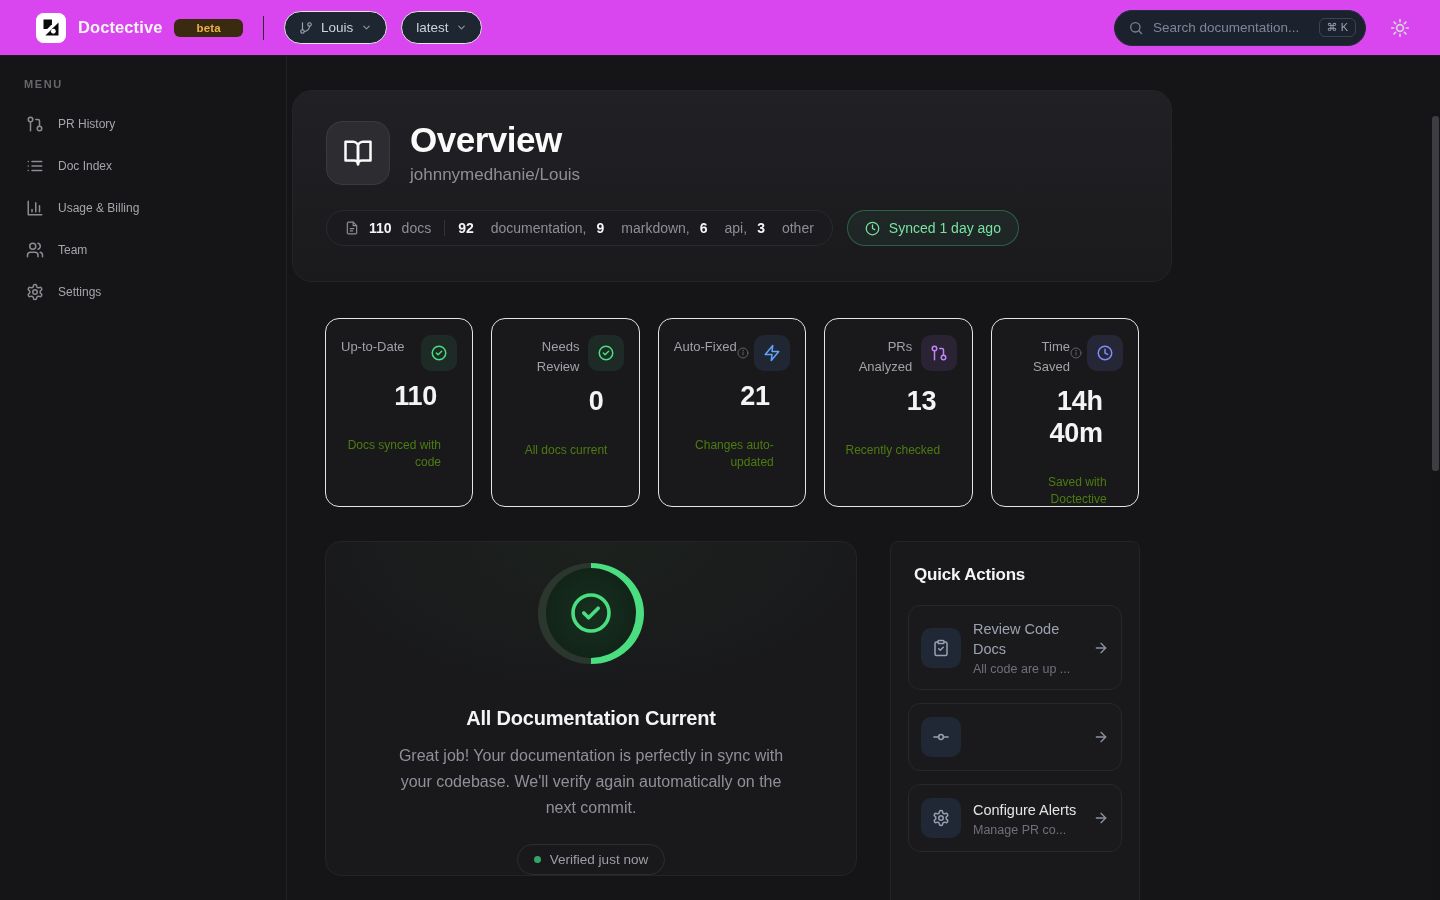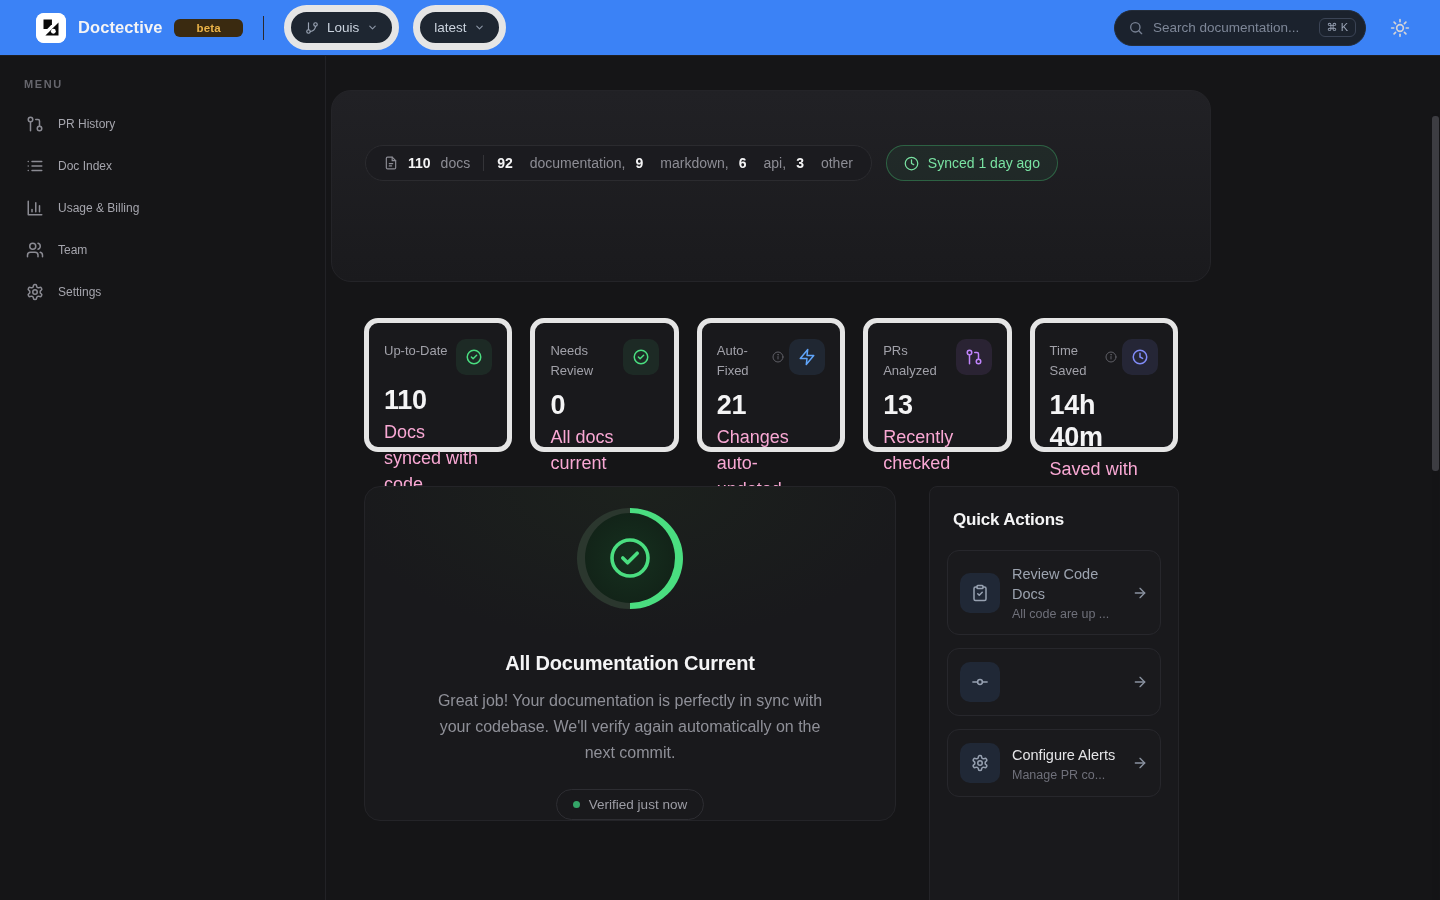--- a/index.html
+++ b/index.html
@@ -6,58 +6,58 @@
   html,body { width:1440px; height:900px; overflow:hidden; }
   body {
     background:#151517; color:#fafafa;
     font-family:"Liberation Sans","DejaVu Sans",sans-serif;
     -webkit-font-smoothing:antialiased;
   }
   svg { display:block; }
 
   
   .topbar {
-    height:56px; background:#3b82f6; border-bottom:1px solid #1e1e22;
+    height:56px; background:#d946ef; border-bottom:1px solid #1e1e22;
     display:flex; align-items:center; padding:0 26px 0 36px;
   }
   .brand-group { display:flex; align-items:center; gap:12px; }
   .logo {
     width:30px; height:30px; border-radius:8px; background:#ffffff;
     display:grid; place-items:center; overflow:hidden;
   }
   .brand-name { font-size:16.5px; font-weight:700; color:#f4f4f5; letter-spacing:.1px; }
   .beta-badge {
     background:#3a2a10; color:#eab348; font-size:11.5px; font-weight:700;
     padding:3px 22px; border-radius:6px; letter-spacing:.2px;
   }
   .topbar-divider { width:1px; height:24px; background:#2a2a2f; margin:0 20px; }
   .pill-btn {
     display:inline-flex; align-items:center; gap:8px;
-    background:#1e2631; border:7px solid #e5e5e5; border-radius:999px;
+    background:#1e2631; border:1px solid #e5e5e5; border-radius:999px;
     padding:8px 14px; color:#cbd3de; font-size:13.5px; cursor:pointer;
   }
   .pill-btn + .pill-btn { margin-left:14px; }
   .pill-btn .chev { color:#8c96a6; }
   .topbar-right { margin-left:auto; display:flex; align-items:center; gap:20px; }
   .search-box {
     width:252px; height:36px; border-radius:999px; background:#1b222d;
     border:1px solid #242d3a; display:flex; align-items:center; gap:9px;
     padding:0 9px 0 13px; cursor:text;
   }
   .search-box .ph { color:#7e8798; font-size:13.5px; flex:1; white-space:nowrap; overflow:hidden; }
   .kbd {
     border:1px solid #3b4455; border-radius:6px; padding:2px 7px;
     font-size:11px; color:#9aa4b6; white-space:nowrap;
   }
   .icon-btn { background:none; border:none; color:#d4d4d8; cursor:pointer; padding:4px; }
 
   
   .shell { display:flex; height:844px; }
   .sidebar {
-    width:326px; flex:none; border-right:1px solid #222226;
+    width:287px; flex:none; border-right:1px solid #222226;
     padding:22px 24px; background:#151517;
   }
   .menu-label {
     font-size:11px; font-weight:700; letter-spacing:1.6px; color:#66666d;
     margin-bottom:16px;
   }
   .side-item {
     display:flex; align-items:center; gap:14px; color:#a5a5ad; font-size:12px;
     padding:9px 2px; margin-bottom:6px; border-radius:8px; cursor:pointer;
   }
@@ -94,39 +94,39 @@
     color:#79e2a2; border-radius:999px; padding:9px 17px; font-size:14px;
     cursor:pointer; white-space:nowrap;
   }
 
   
   .stats-row {
     margin:36px 0 0 33px; width:814px;
     display:grid; grid-template-columns:repeat(5,1fr); gap:18px;
   }
   .stat-card {
-    background:#19191c; border:5px solid #e5e5e5; border-radius:14px;
-    padding:16px 15px; height:134px;
+    background:#19191c; border:1px solid #e5e5e5; border-radius:14px;
+    padding:16px 15px; height:189px;text-align:right;
   }
   .stat-head { display:flex; justify-content:space-between; align-items:flex-start; }
   .stat-label { font-size:13px; color:#a1a1a9; line-height:1.5; max-width:72px; padding-top:2px; }
   .stat-head-right { display:flex; align-items:center; gap:5px; }
   .info-ic { color:#5f5f66; }
   .stat-ic {
     width:36px; height:36px; border-radius:10px; display:grid; place-items:center;
   }
   .ic-green  { background:rgba(74,222,128,.09);  color:#4ade80; }
   .ic-blue   { background:rgba(96,165,250,.10);  color:#60a5fa; }
   .ic-purple { background:rgba(192,132,252,.10); color:#c084fc; }
   .ic-indigo { background:rgba(129,140,248,.12); color:#818cf8; }
   .stat-value {
     font-size:27px; font-weight:700; color:#f4f4f5; margin-top:10px;
     line-height:1.18; letter-spacing:-.3px; max-width:96px;
   }
-  .stat-caption { font-size:18px; color:#f9a8d4; margin-top:2px; line-height:1.45; max-width:100px; }
+  .stat-caption { font-size:12px; color:#4d7c0f; margin-top:24px; line-height:1.45; max-width:100px; }
 
   
   .content-row { margin:34px 0 0 33px; width:815px; display:flex; gap:33px; align-items:flex-start; }
 
   .success-card {
     width:532px; height:335px; border-radius:16px; border:1px solid #242428;
     background:radial-gradient(420px 220px at 50% 0%, #1c211d 0%, #19191c 70%);
     display:flex; flex-direction:column; align-items:center; padding-top:21px;
   }
   .ring {
@@ -319,20 +319,32 @@
           </svg>
       </span>
       <span>Settings</span>
     </div>
   </nav>
 
   <main class="main">
     <div class="container">
 
       <section class="hero-card">
+        <div class="hero-top">
+          <div class="hero-icon">
+            <svg width="30" height="30" viewBox="0 0 24 24" fill="none" stroke="currentColor" stroke-width="2" stroke-linecap="round" stroke-linejoin="round">
+                <path d="M2 3h6a4 4 0 0 1 4 4v14a3 3 0 0 0-3-3H2z"></path>
+                <path d="M22 3h-6a4 4 0 0 0-4 4v14a3 3 0 0 1 3-3h7z"></path>
+              </svg>
+          </div>
+          <div>
+            <h1 class="hero-title">Overview</h1>
+            <div class="hero-sub">johnnymedhanie/Louis</div>
+          </div>
+        </div>
         <div class="hero-meta">
           <div class="docs-pill">
             <span>
               <svg width="14" height="14" viewBox="0 0 24 24" fill="none" stroke="#8d8d95" stroke-width="2" stroke-linecap="round" stroke-linejoin="round">
                   <path d="M14 2H6a2 2 0 0 0-2 2v16a2 2 0 0 0 2 2h12a2 2 0 0 0 2-2V8z"></path>
                   <polyline points="14 2 14 8 20 8"></polyline>
                   <line x1="9" y1="13" x2="15" y2="13"></line>
                   <line x1="9" y1="17" x2="13" y2="17"></line>
                 </svg>
             </span>

